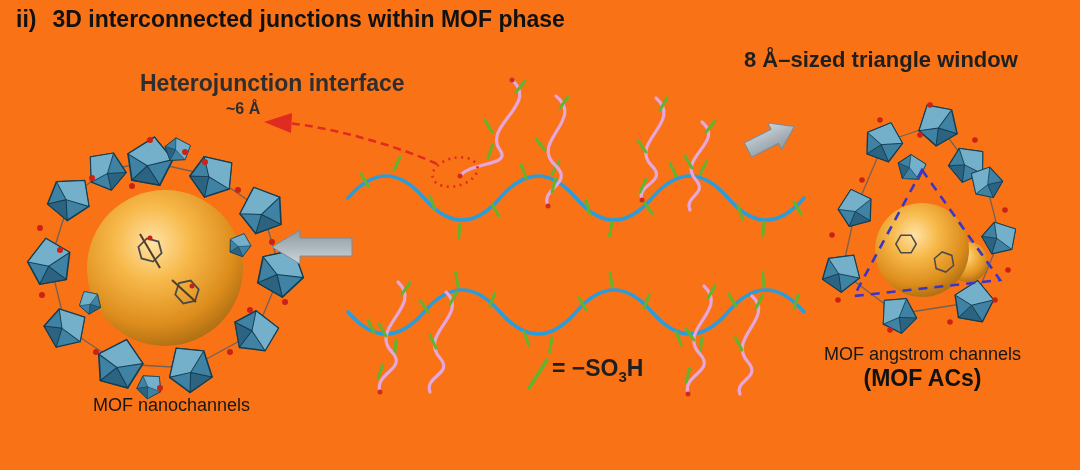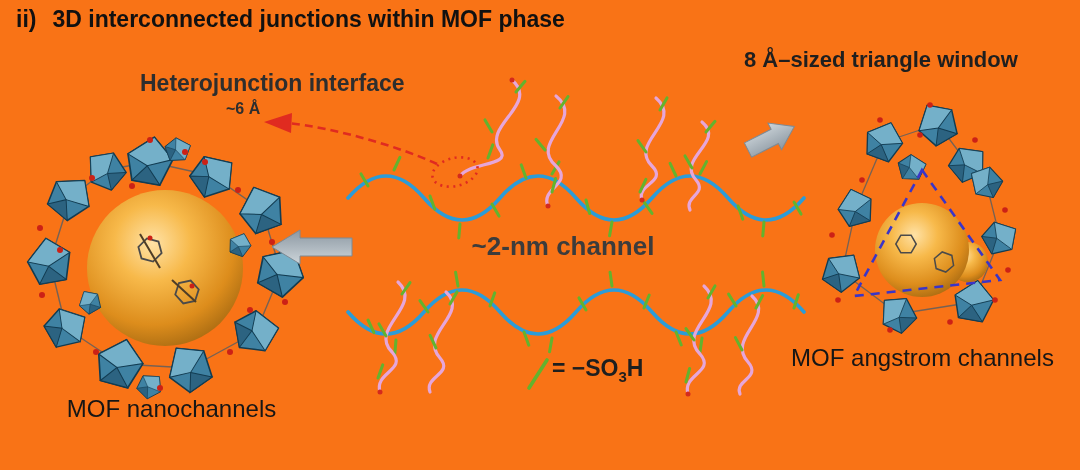--- a/index.html
+++ b/index.html
@@ -12,21 +12,21 @@
   .title{left:16px;top:6px;font-size:23px;font-weight:700;color:#111;}
   .title .prefix{margin-right:16px;}
   .lbl-window{left:744px;top:47px;font-size:22px;font-weight:600;color:#1f1f1f;}
   .lbl-hetero{left:140px;top:70px;font-size:23px;font-weight:700;color:#2e2e2e;}
   .lbl-6a{left:226px;top:100px;font-size:16px;font-weight:700;color:#2e2e2e;}
   .lbl-channel{left:448px;top:231px;width:230px;text-align:center;font-size:26px;font-weight:700;color:#3c3c3c;}
   .legend-text{left:552px;top:355px;font-size:23px;font-weight:700;color:#1f1f1f;}
   .legend-text sub{font-size:15px;}
   .cap-left{left:24px;top:395px;width:295px;text-align:center;}
   .cap-right{left:770px;top:344px;width:305px;text-align:center;}
-  .cap-line1{font-size:24px;font-weight:400;color:#161616;}
+  .cap-line1{font-size:18px;font-weight:400;color:#161616;}
   .cap-line2{font-size:23px;font-weight:700;color:#111;}
 </style>
 </head>
 <body>
 
 <div class="stage">
 
   <svg width="1080" height="470" viewBox="0 0 1080 470">
     <defs>
       <radialGradient id="pore" cx="42%" cy="34%" r="70%">
@@ -250,27 +250,27 @@
 
   <div class="txt title">
     <span class="prefix">ii)</span><span>3D interconnected junctions within MOF phase</span>
   </div>
 
   <div class="txt lbl-window">8 Å–sized triangle window</div>
 
   <div class="txt lbl-hetero">Heterojunction interface</div>
   <div class="txt lbl-6a">~6 Å</div>
 
-  <div class="txt lbl-channel">~2-nm channel</div>
 
   <div class="txt legend-text">
     <span>= −SO</span><sub>3</sub><span>H</span>
   </div>
 
   <div class="txt cap-left">
     <div class="cap-line1">MOF nanochannels</div>
   </div>
 
   <div class="txt cap-right">
     <div class="cap-line1">MOF angstrom channels</div>
+    <div class="cap-line2">(MOF ACs)</div>
   </div>
 
 </div>
 
 </body></html>

